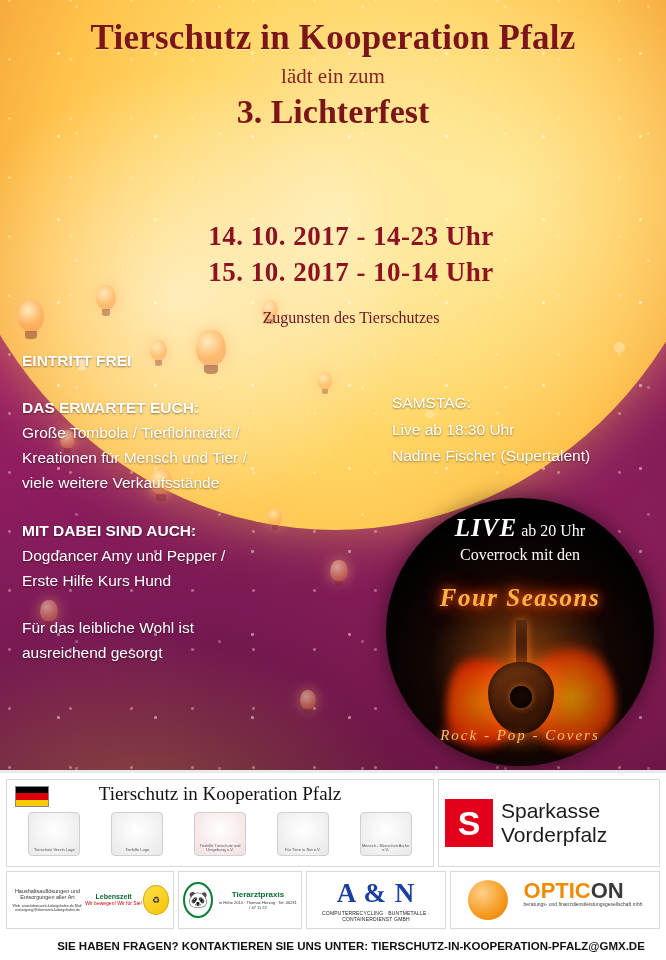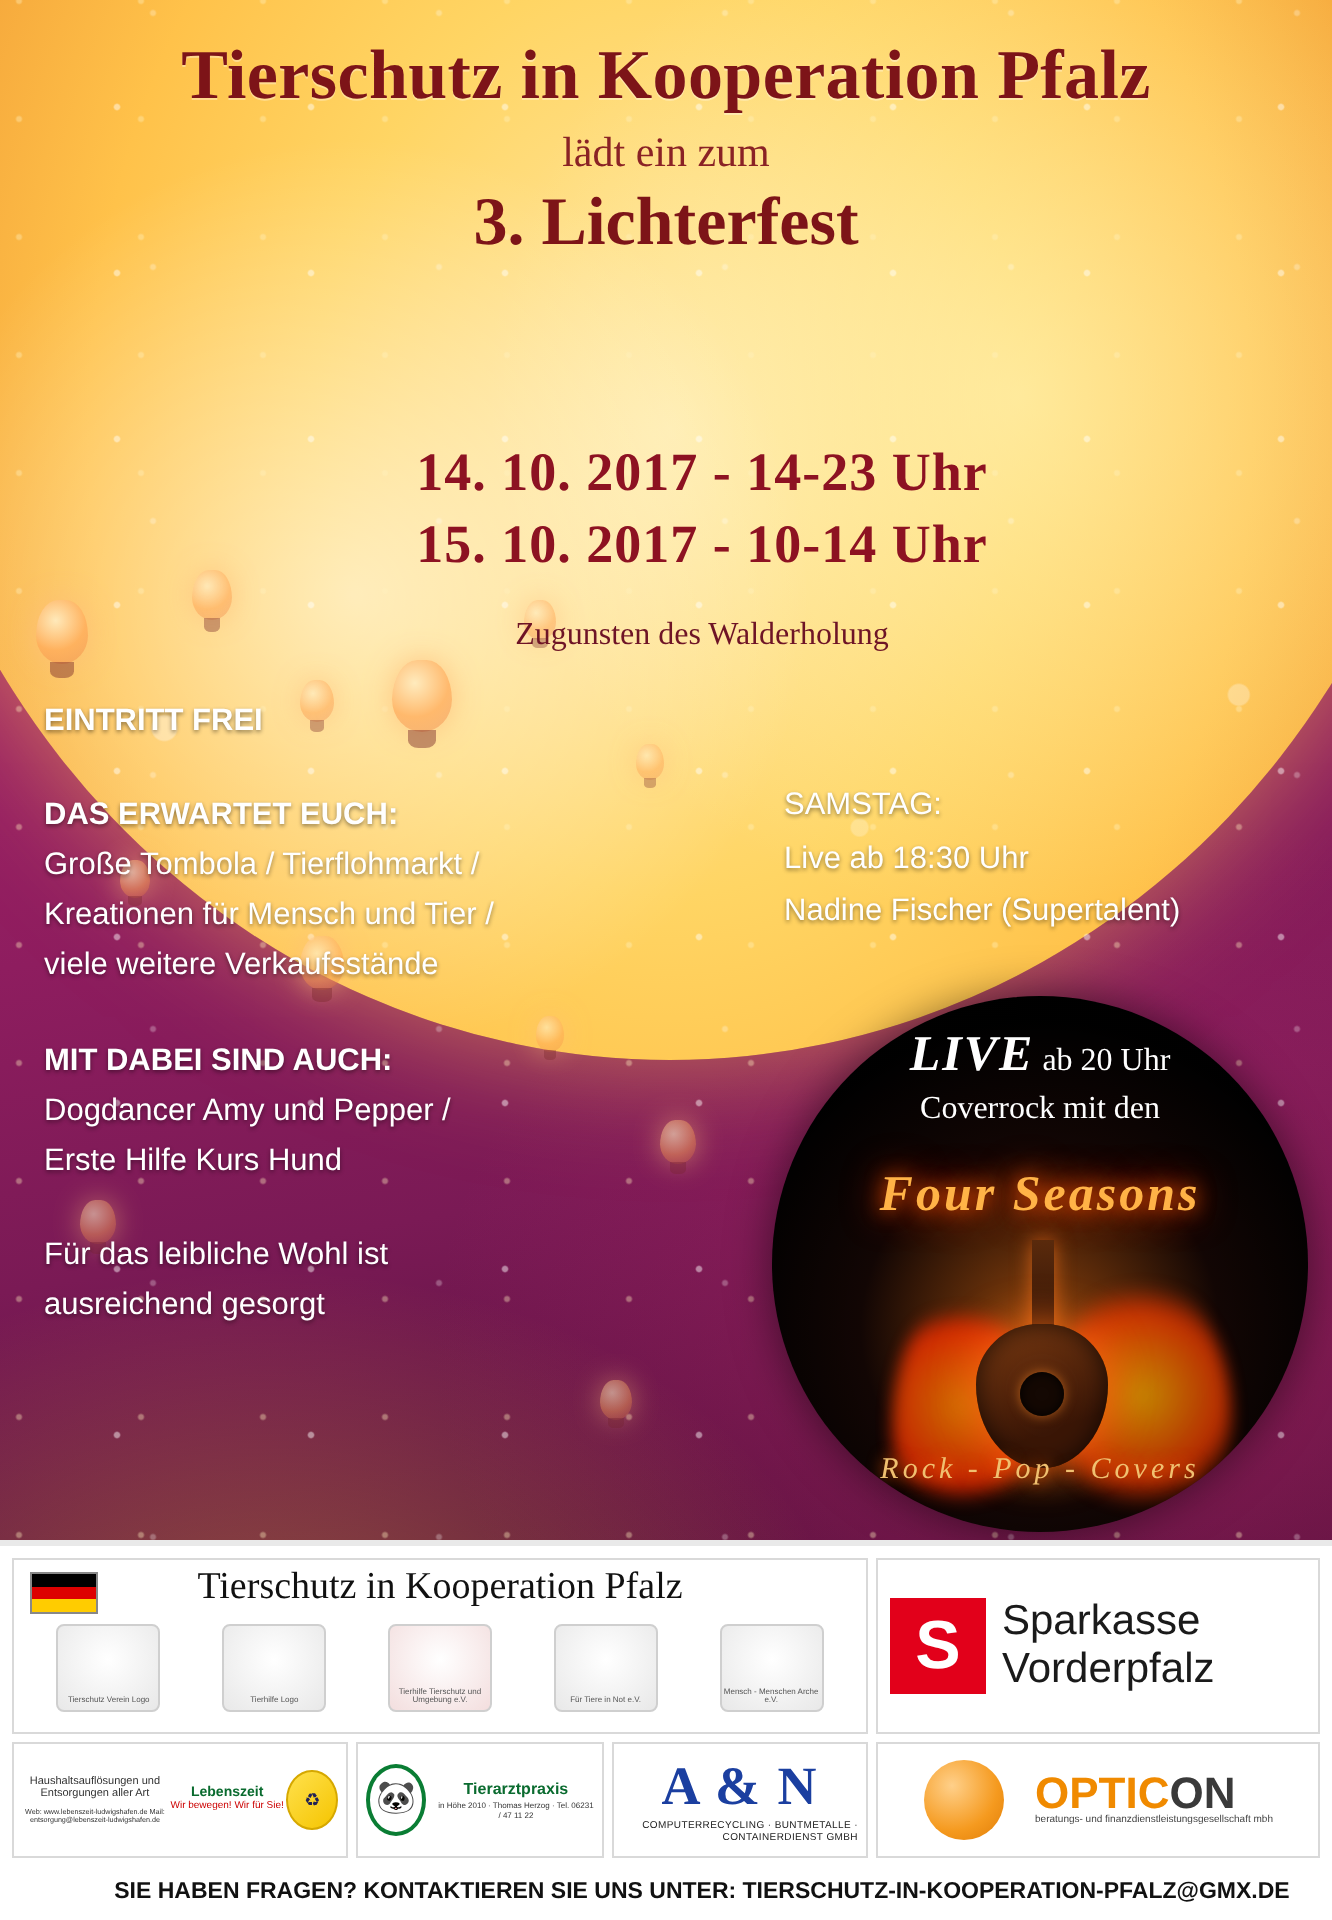--- a/index.html
+++ b/index.html
@@ -305,30 +305,30 @@
     display: flex; align-items: center; justify-content: center;
     padding: 2px 4px;
     font-size: 5.5px;
     color: #333;
     text-align: center;
     line-height: 1.15;
     overflow: hidden;
   }
   .c1 { width: 168px; justify-content: space-between; }
   .c2 { width: 124px; }
-  .c3 { width: 128px; flex-direction: column; text-align: right; }
+  .c3 { width: 140px; flex-direction: column; }
   .c4 { flex: 1; }
   .an-logo {
     font-family: "Liberation Serif", serif;
     font-size: 27px; font-weight: bold; color: #1b3fa0;
     letter-spacing: 1px;
   }
   .an-sub { font-size: 5px; color: #222; letter-spacing: .2px; margin-top: 2px; }
   .opticon {
-    display: flex; align-items: center; gap: 16px;
+    display: flex; align-items: flex-start; gap: 16px;
   }
   .opticon .ball {
     width: 40px; height: 40px; border-radius: 50%;
     background: radial-gradient(circle at 35% 32%, #ffd08a, #f59a1f 60%, #e07c06);
   }
   .opticon .otext {
     font-family: "Liberation Sans", sans-serif;
     font-size: 22px; font-weight: bold; color: #f08a00;
     line-height: 1;
   }
@@ -381,21 +381,21 @@
 
   <div class="headline">
     <div class="t1">Tierschutz in Kooperation Pfalz</div>
     <div class="t2">lädt ein zum</div>
     <div class="t3">3. Lichterfest</div>
   </div>
 
   <div class="dates">
     <div class="dateline">14. 10. 2017   -   14-23 Uhr</div>
     <div class="dateline">15. 10. 2017   -   10-14 Uhr</div>
-    <div class="zugunsten">Zugunsten des Walderholung</div>
+    <div class="zugunsten">Zugunsten des Tierschutzes</div>
   </div>
 
   <div class="body-left">
     <div class="blk">
       <div class="b">EINTRITT FREI</div>
     </div>
     <div class="blk">
       <div class="b">DAS ERWARTET EUCH:</div>
       <div>Große Tombola / Tierflohmarkt /</div>
       <div>Kreationen für Mensch und Tier /</div>

